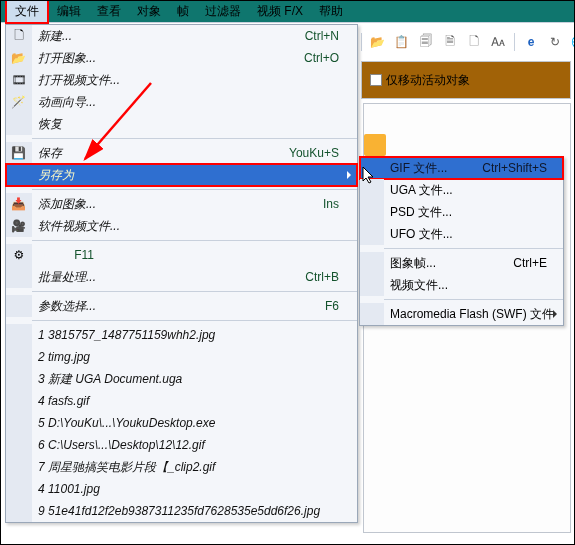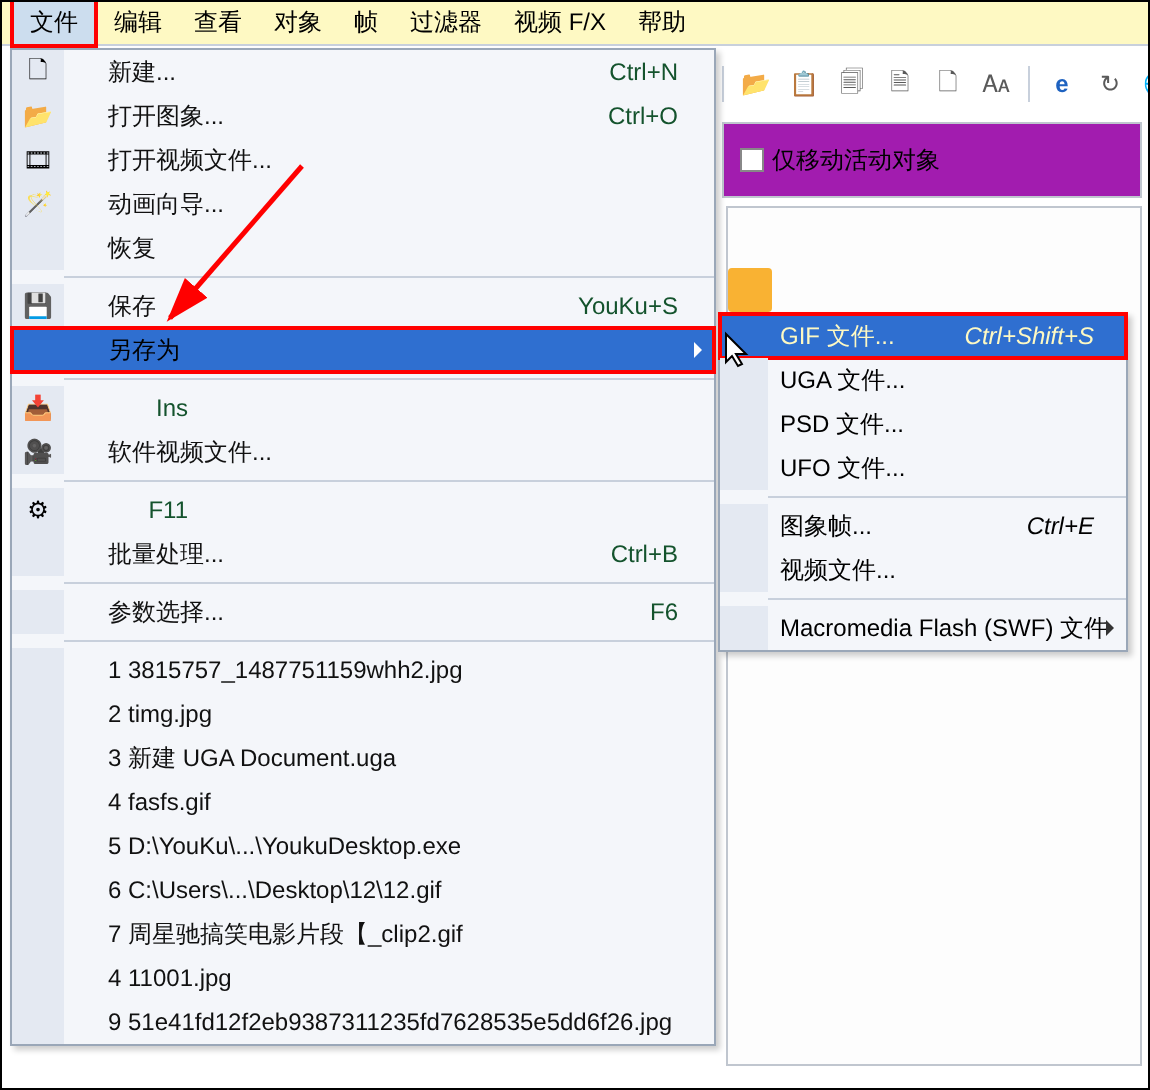--- a/index.html
+++ b/index.html
@@ -1,54 +1,54 @@
 <!DOCTYPE html>
 <html><head>
 <meta charset="utf-8">
 <style>
   * { margin: 0; padding: 0; box-sizing: border-box; font-family: "Microsoft YaHei", SimSun, Arial, sans-serif; font-size: 12px; }
   body { background: #fff; width: 575px; height: 545px; overflow: hidden; position: relative; border: 1px solid #000; }
   
-  .menubar { background: #fef9c3; height: 22px; display: flex; align-items: center; padding: 0 4px; border-bottom: 1px solid #c8d0dc; }
+  .menubar { background: #0f766e; height: 22px; display: flex; align-items: center; padding: 0 4px; border-bottom: 1px solid #c8d0dc; }
   .menubar-item { padding: 2px 8px; cursor: default; }
   .menubar-item.active { border: 2px solid red; background: #cde; }
   
   .toolbar-right { position: absolute; left: 360px; top: 28px; height: 26px; display: flex; align-items: center; gap: 8px; }
   .tool-sep { width:1px; height:18px; background:#c8d0dc; }
   .tool-ic { width:16px; height:16px; display:flex; align-items:center; justify-content:center; color:#5a5a5a; }
   
-  .right-panel { position: absolute; left: 360px; top: 60px; right: 3px; height: 38px; border: 1px solid #c0c6cf; background: #a21caf; padding: 4px 8px; display: flex; align-items: center; }
+  .right-panel { position: absolute; left: 360px; top: 60px; right: 3px; height: 38px; border: 1px solid #c0c6cf; background: #a16207; padding: 4px 8px; display: flex; align-items: center; }
   .right-checkbox { width:12px; height:12px; border:1px solid #888; margin-right:4px; background:#fff; }
   
   .box-under { position:absolute; left:362px; top:102px; right:3px; height:430px; border:1px solid #c0c6cf; background:#fdfdfd; }
   .yellow-sq { position:absolute; left:0; top:30px; width:22px; height:22px; background:#f9b233; border-radius:2px; }
   
   .dropdown { position: absolute; left: 4px; top: 23px; width: 353px; background: #f4f6fa; border: 1px solid #9aa7b8; box-shadow: 2px 2px 3px rgba(0,0,0,.2); }
   .dd-row { display: flex; align-items: center; height: 22px; position: relative; }
   .dd-gutter { width: 26px; height: 100%; background: #e4e9f2; display:flex; align-items:center; justify-content:center; flex-shrink:0; }
-  .dd-label { flex: 1; padding-left: 22px; color:#111; }
+  .dd-label { flex: 1; padding-left: 6px; color:#111;font-style:italic; }
   .dd-short { color:#14532d; padding-right: 18px; min-width:80px; text-align:right; }
   .dd-sep { height:1px; background:#c8d0dc; margin-left:26px; margin-top:3px; margin-bottom:3px; }
   .dd-arrow { position:absolute; right:6px; top:50%; transform:translateY(-50%); border-left:4px solid #333; border-top:4px solid transparent; border-bottom:4px solid transparent; }
   
   .dd-row.highlight { background:#2f6fd0; }
   .dd-row.highlight .dd-gutter { background:#2f6fd0; }
-  .dd-row.highlight .dd-label, .dd-row.highlight .dd-short { color:#000000; }
+  .dd-row.highlight .dd-label, .dd-row.highlight .dd-short { color:#fef9c3; }
   .dd-row.highlight .dd-arrow { border-left-color:#fff; }
   .red-box1 { position:absolute; inset:-1px; border:2px solid red; pointer-events:none; }
   
   .submenu { position: absolute; left: 358px; top: 155px; width: 205px; background:#f4f6fa; border:1px solid #9aa7b8; box-shadow:2px 2px 3px rgba(0,0,0,.2); }
   .sm-row { display:flex; align-items:center; height:22px; position:relative; }
   .sm-gutter { width:24px; height:100%; background:#e4e9f2; flex-shrink:0; }
   .sm-label { flex:1; padding-left:6px; }
-  .sm-short { padding-right:16px;font-style:italic; }
+  .sm-short { padding-right:16px; }
   .sm-sep { height:1px; background:#c8d0dc; margin-left:24px; margin-top:3px; margin-bottom:3px; }
   .sm-row.highlight { background:#2f6fd0; }
   .sm-row.highlight .sm-gutter { background:#2f6fd0; }
-  .sm-row.highlight .sm-label, .sm-row.highlight .sm-short { color:#fef9c3; }
+  .sm-row.highlight .sm-label, .sm-row.highlight .sm-short { color:#0f172a; }
   .sm-arrow { position:absolute; right:6px; top:50%; transform:translateY(-50%); border-left:4px solid #333; border-top:4px solid transparent; border-bottom:4px solid transparent; }
   
   .arrow-anno { position:absolute; left:80px; top:80px; pointer-events:none; }
   .cursor { position:absolute; left:360px; top:164px; pointer-events:none; }
 </style>
 </head>
 <body>
 
 <div class="menubar">
   <span class="menubar-item active">文件</span>
@@ -115,20 +115,21 @@
     </div>
     <div class="dd-row highlight">
       <span class="dd-gutter"></span>
       <span class="dd-label">另存为</span>
       <span class="dd-arrow"></span>
       <span class="red-box1"></span>
     </div>
     <div class="dd-sep"></div>
     <div class="dd-row">
       <span class="dd-gutter">📥</span>
+      <span class="dd-label">添加图象...</span>
       <span class="dd-short">Ins</span>
     </div>
     <div class="dd-row">
       <span class="dd-gutter">🎥</span>
       <span class="dd-label">软件视频文件...</span>
     </div>
     <div class="dd-sep"></div>
     <div class="dd-row">
       <span class="dd-gutter">⚙</span>
       <span class="dd-short">F11</span>

